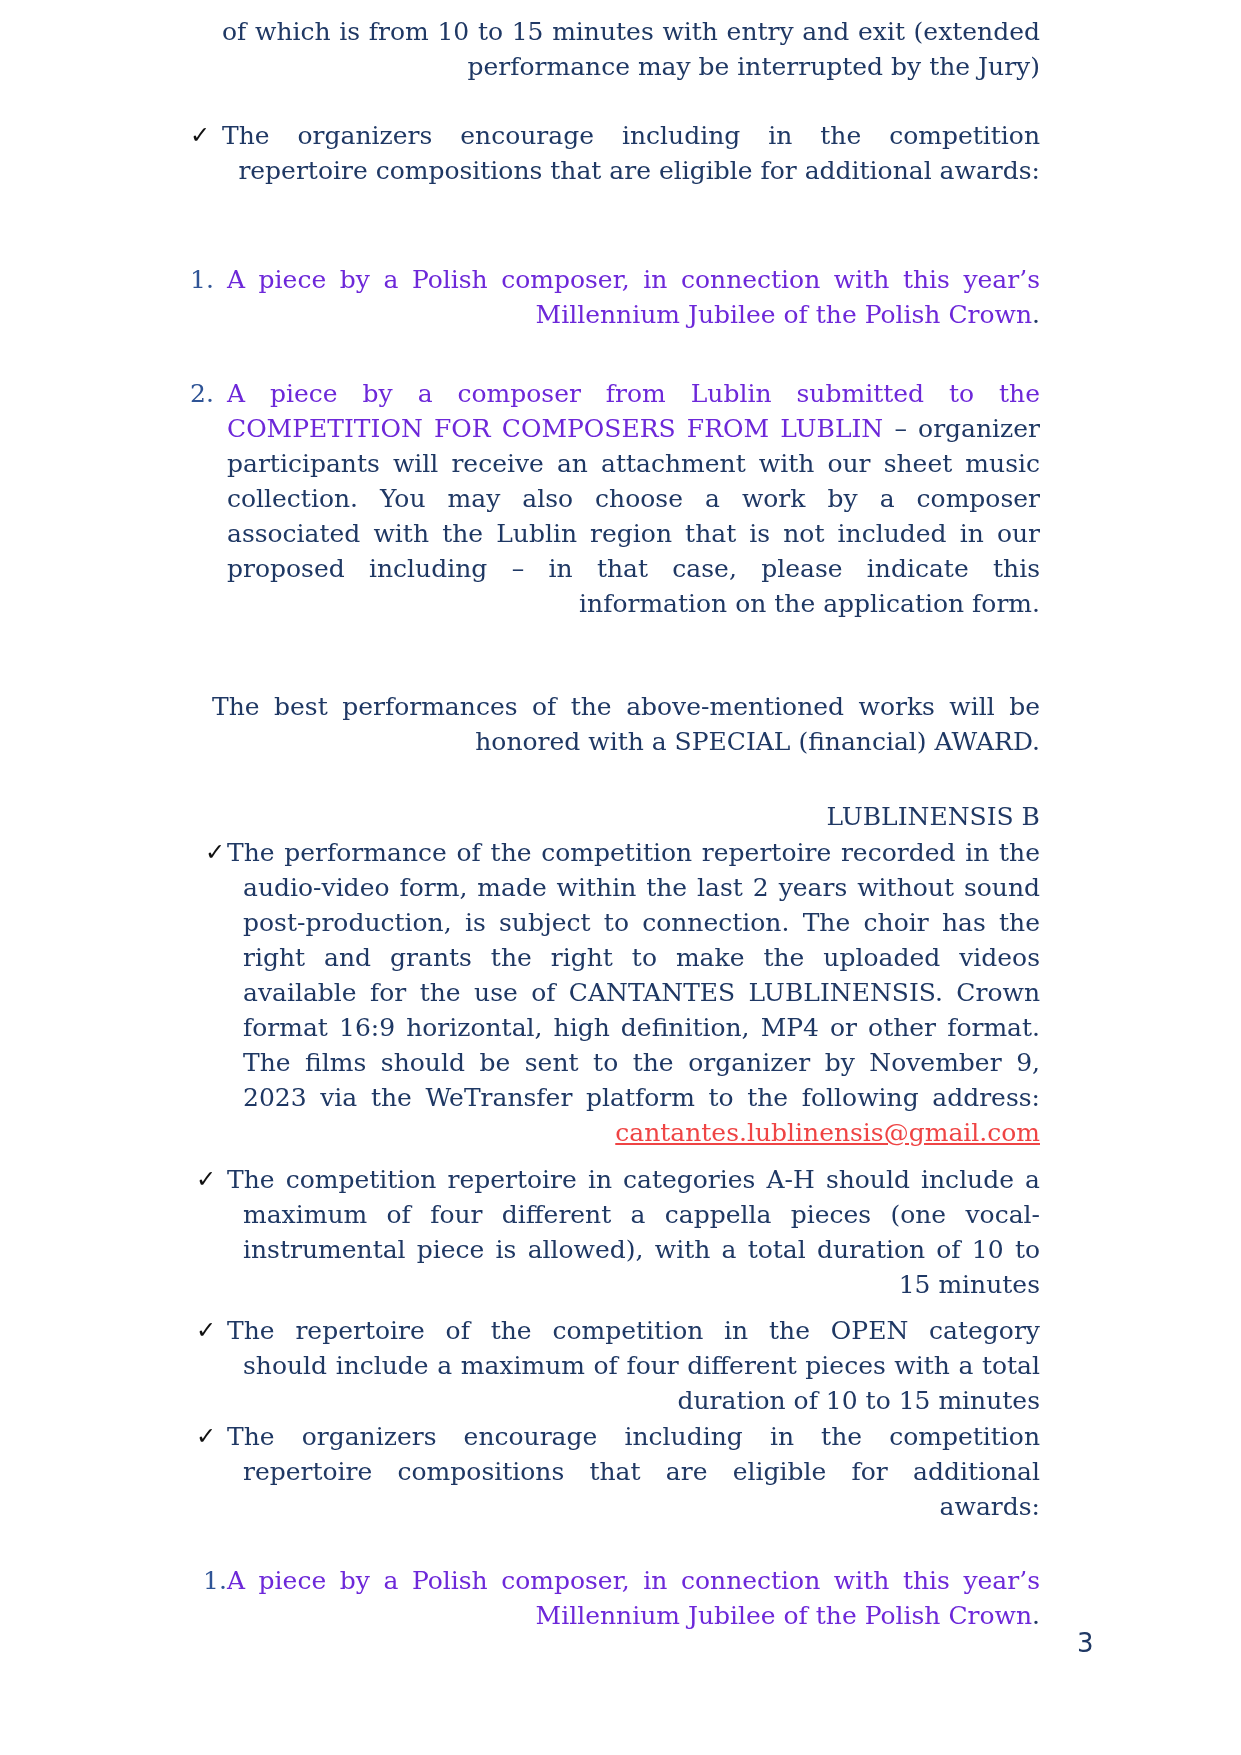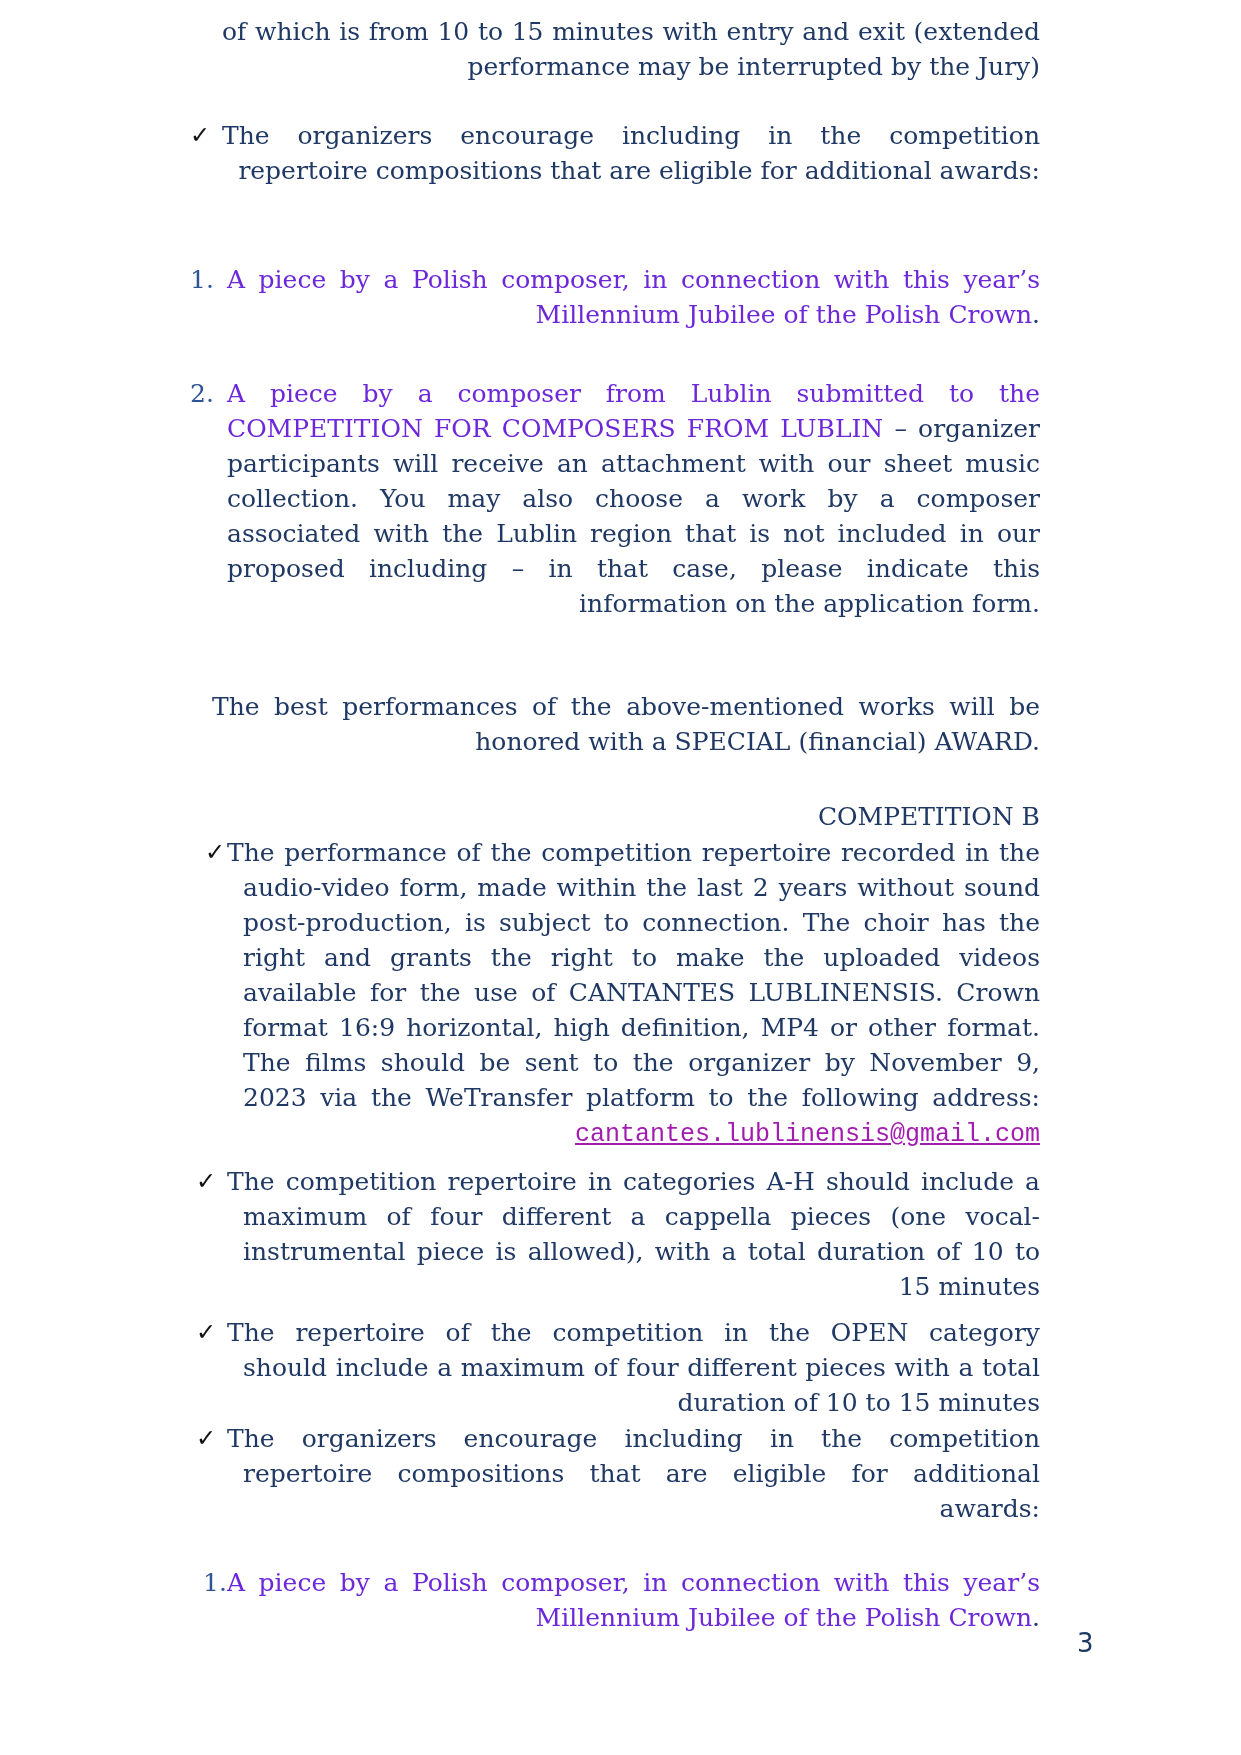--- a/index.html
+++ b/index.html
@@ -61,24 +61,23 @@
   .b-bullet4     { margin-top: 1px;  padding-left: 21px; }
   .b-bullet1 .jl.first, .b-bullet2 .jl.first,
   .b-bullet3 .jl.first, .b-bullet4 .jl.first { text-indent: -16px; }
   .b-bullet1 .check-marker { left: -17px; }
   .b-bullet2 .check-marker, .b-bullet3 .check-marker, .b-bullet4 .check-marker { left: -26px; }
   .b-item1b      { margin-top: 39px; padding-left: 20px; }
   .b-item1b .jl.first { text-indent: -15px; }
   .b-item1b .num-marker { left: -19px; }
 
   a.email-link {
-    color: #a21caf;
+    color: #ef4444;
     text-decoration: underline;
     cursor: pointer;
-    font-family: Liberation Mono, monospace;
   }
 
   .page-number {
     position: absolute;
     left: 1077px;
     top: 1626px;
     font-family: "DejaVu Sans", "Liberation Sans", sans-serif;
     font-size: 26px;
     color: #1f3864;
   }
@@ -116,21 +115,21 @@
       <span class="jl">proposed including – in that case, please indicate this</span>
       <span class="ll">information on the application form.</span>
     </div>
 
     <div class="block b-award">
       <span class="jl">The best performances of the above-mentioned works will be</span>
       <span class="ll">honored with a SPECIAL (financial) AWARD.</span>
     </div>
 
     <div class="block b-heading">
-      <span class="ll">COMPETITION B</span>
+      <span class="ll">LUBLINENSIS B</span>
     </div>
 
     <div class="block b-bullet1">
       <span class="check-marker">✓</span>
       <span class="jl first">The performance of the competition repertoire recorded in the</span>
       <span class="jl">audio-video form, made within the last 2 years without sound</span>
       <span class="jl">post-production, is subject to connection.  The choir has the</span>
       <span class="jl">right and grants the right to make the uploaded videos</span>
       <span class="jl">available for the use of CANTANTES LUBLINENSIS.  Crown</span>
       <span class="jl">format 16:9 horizontal, high definition, MP4 or other format.</span>

